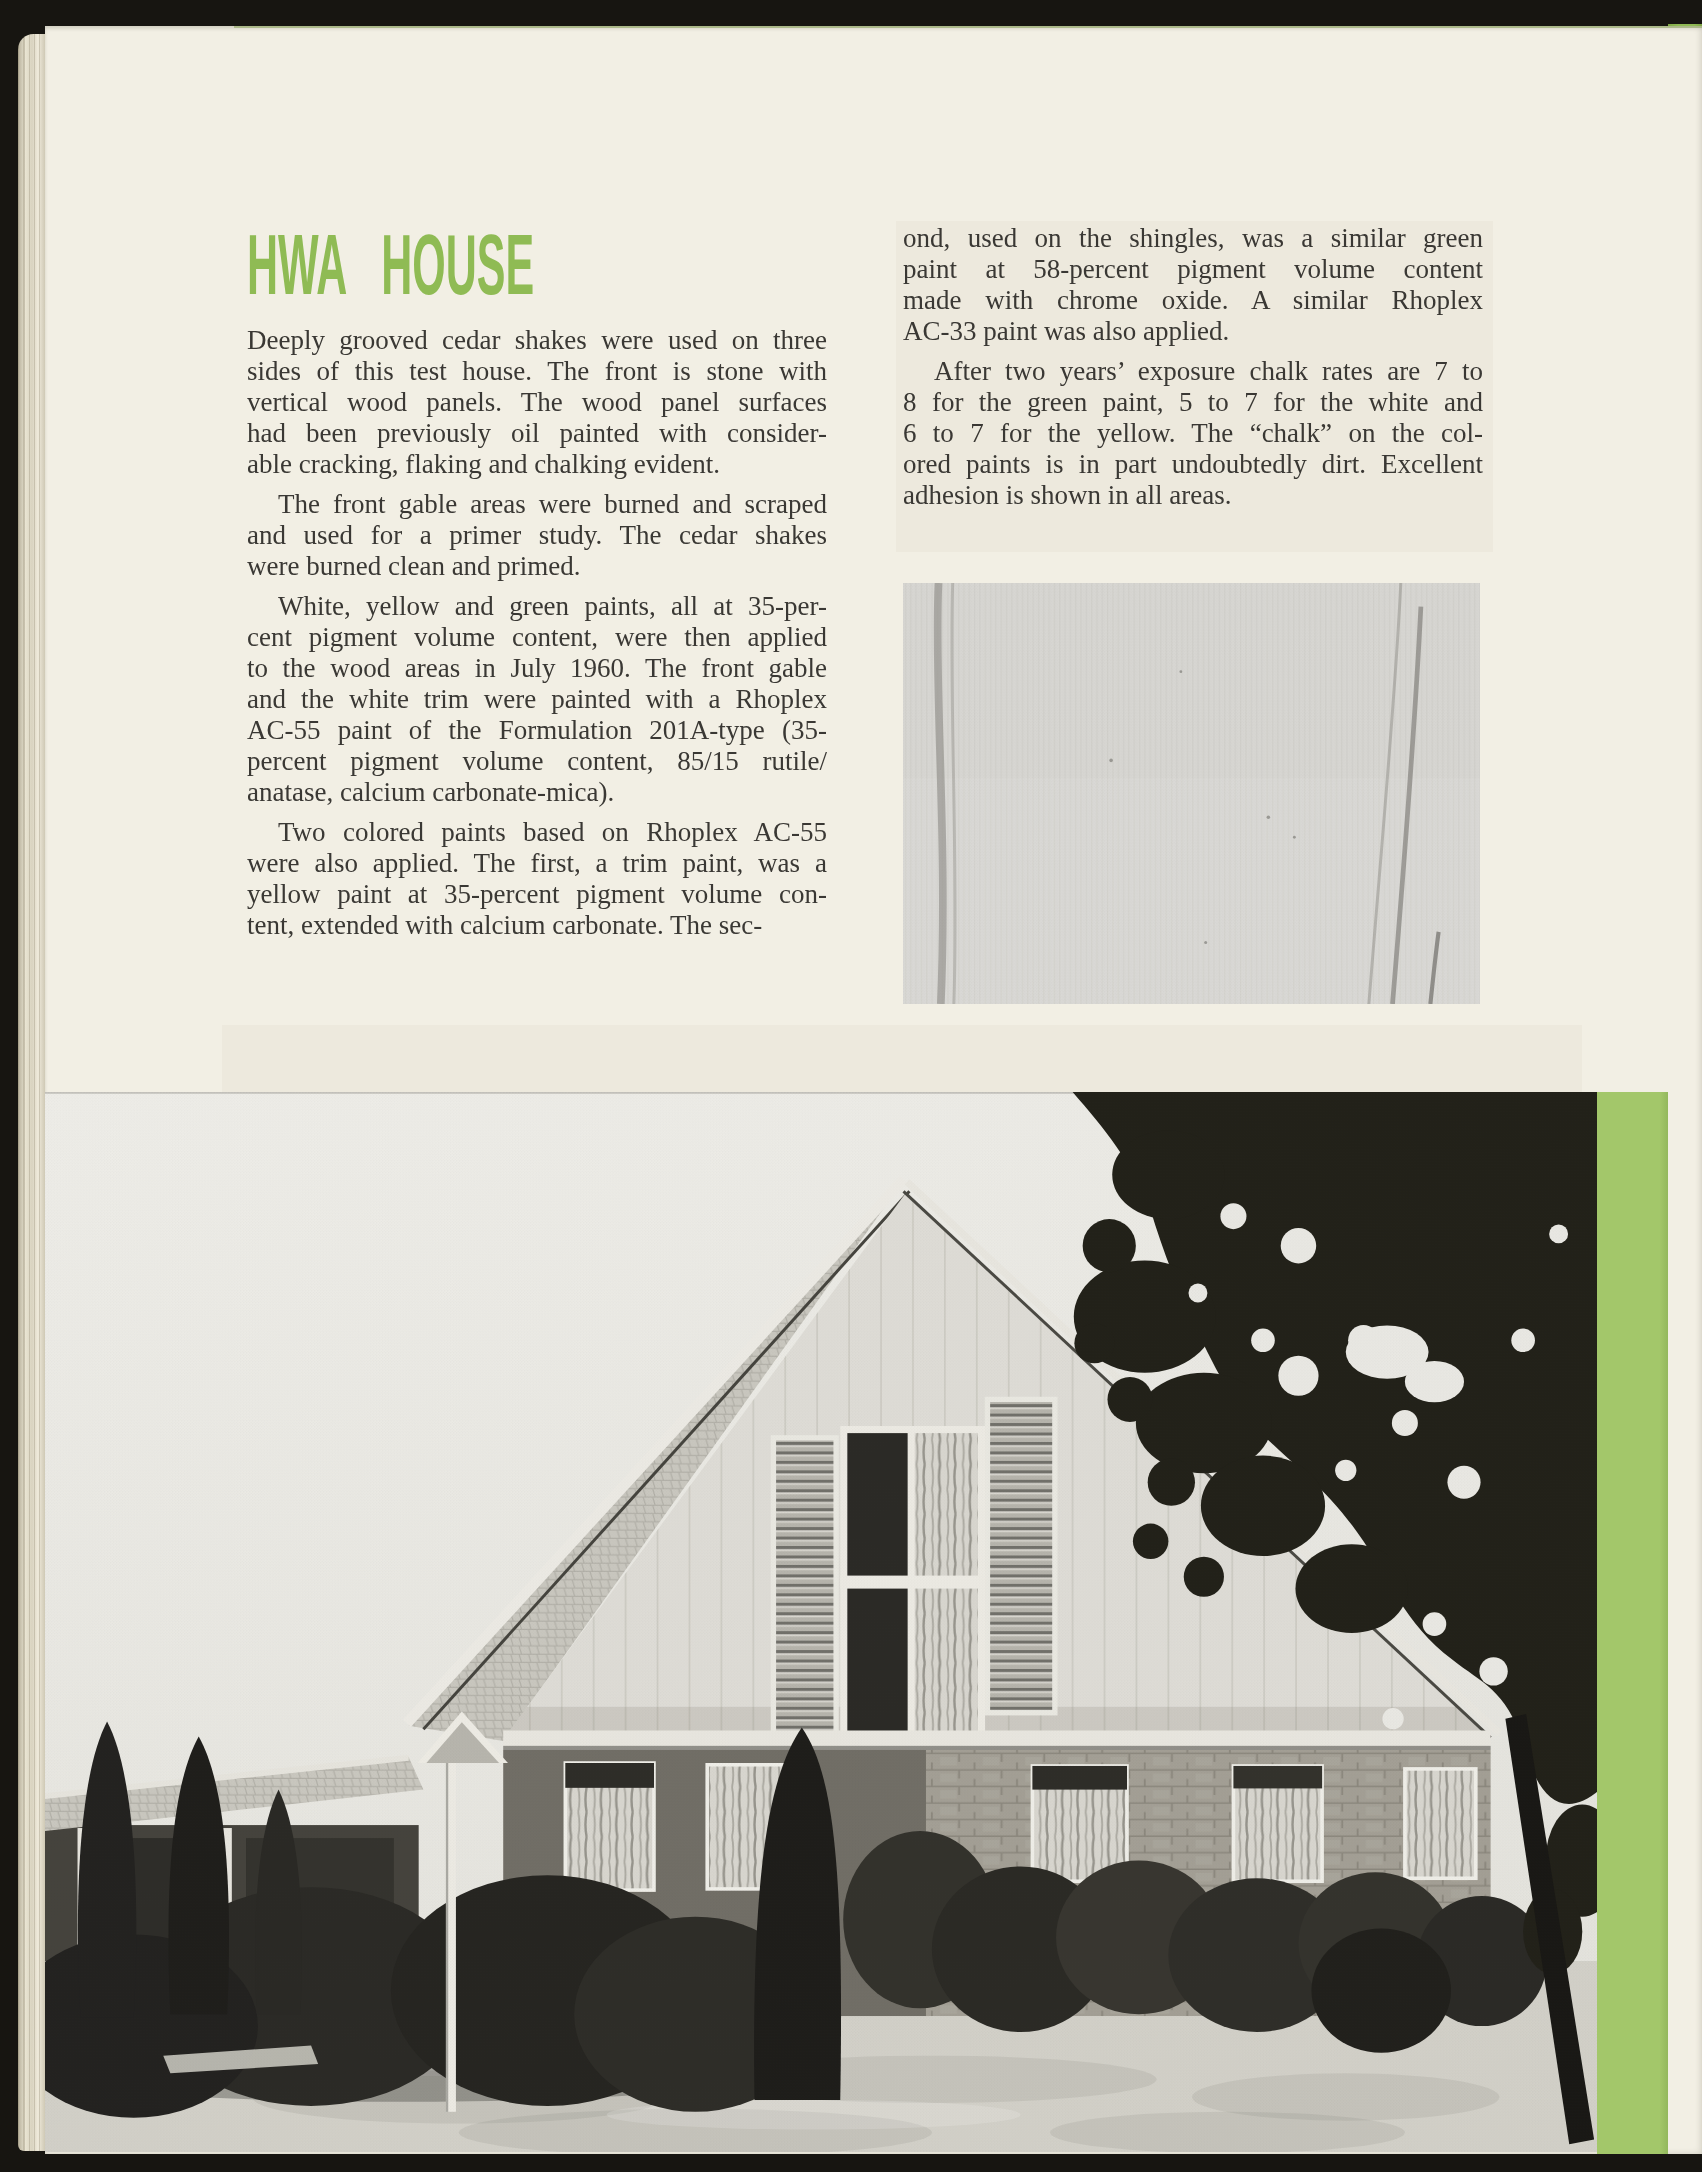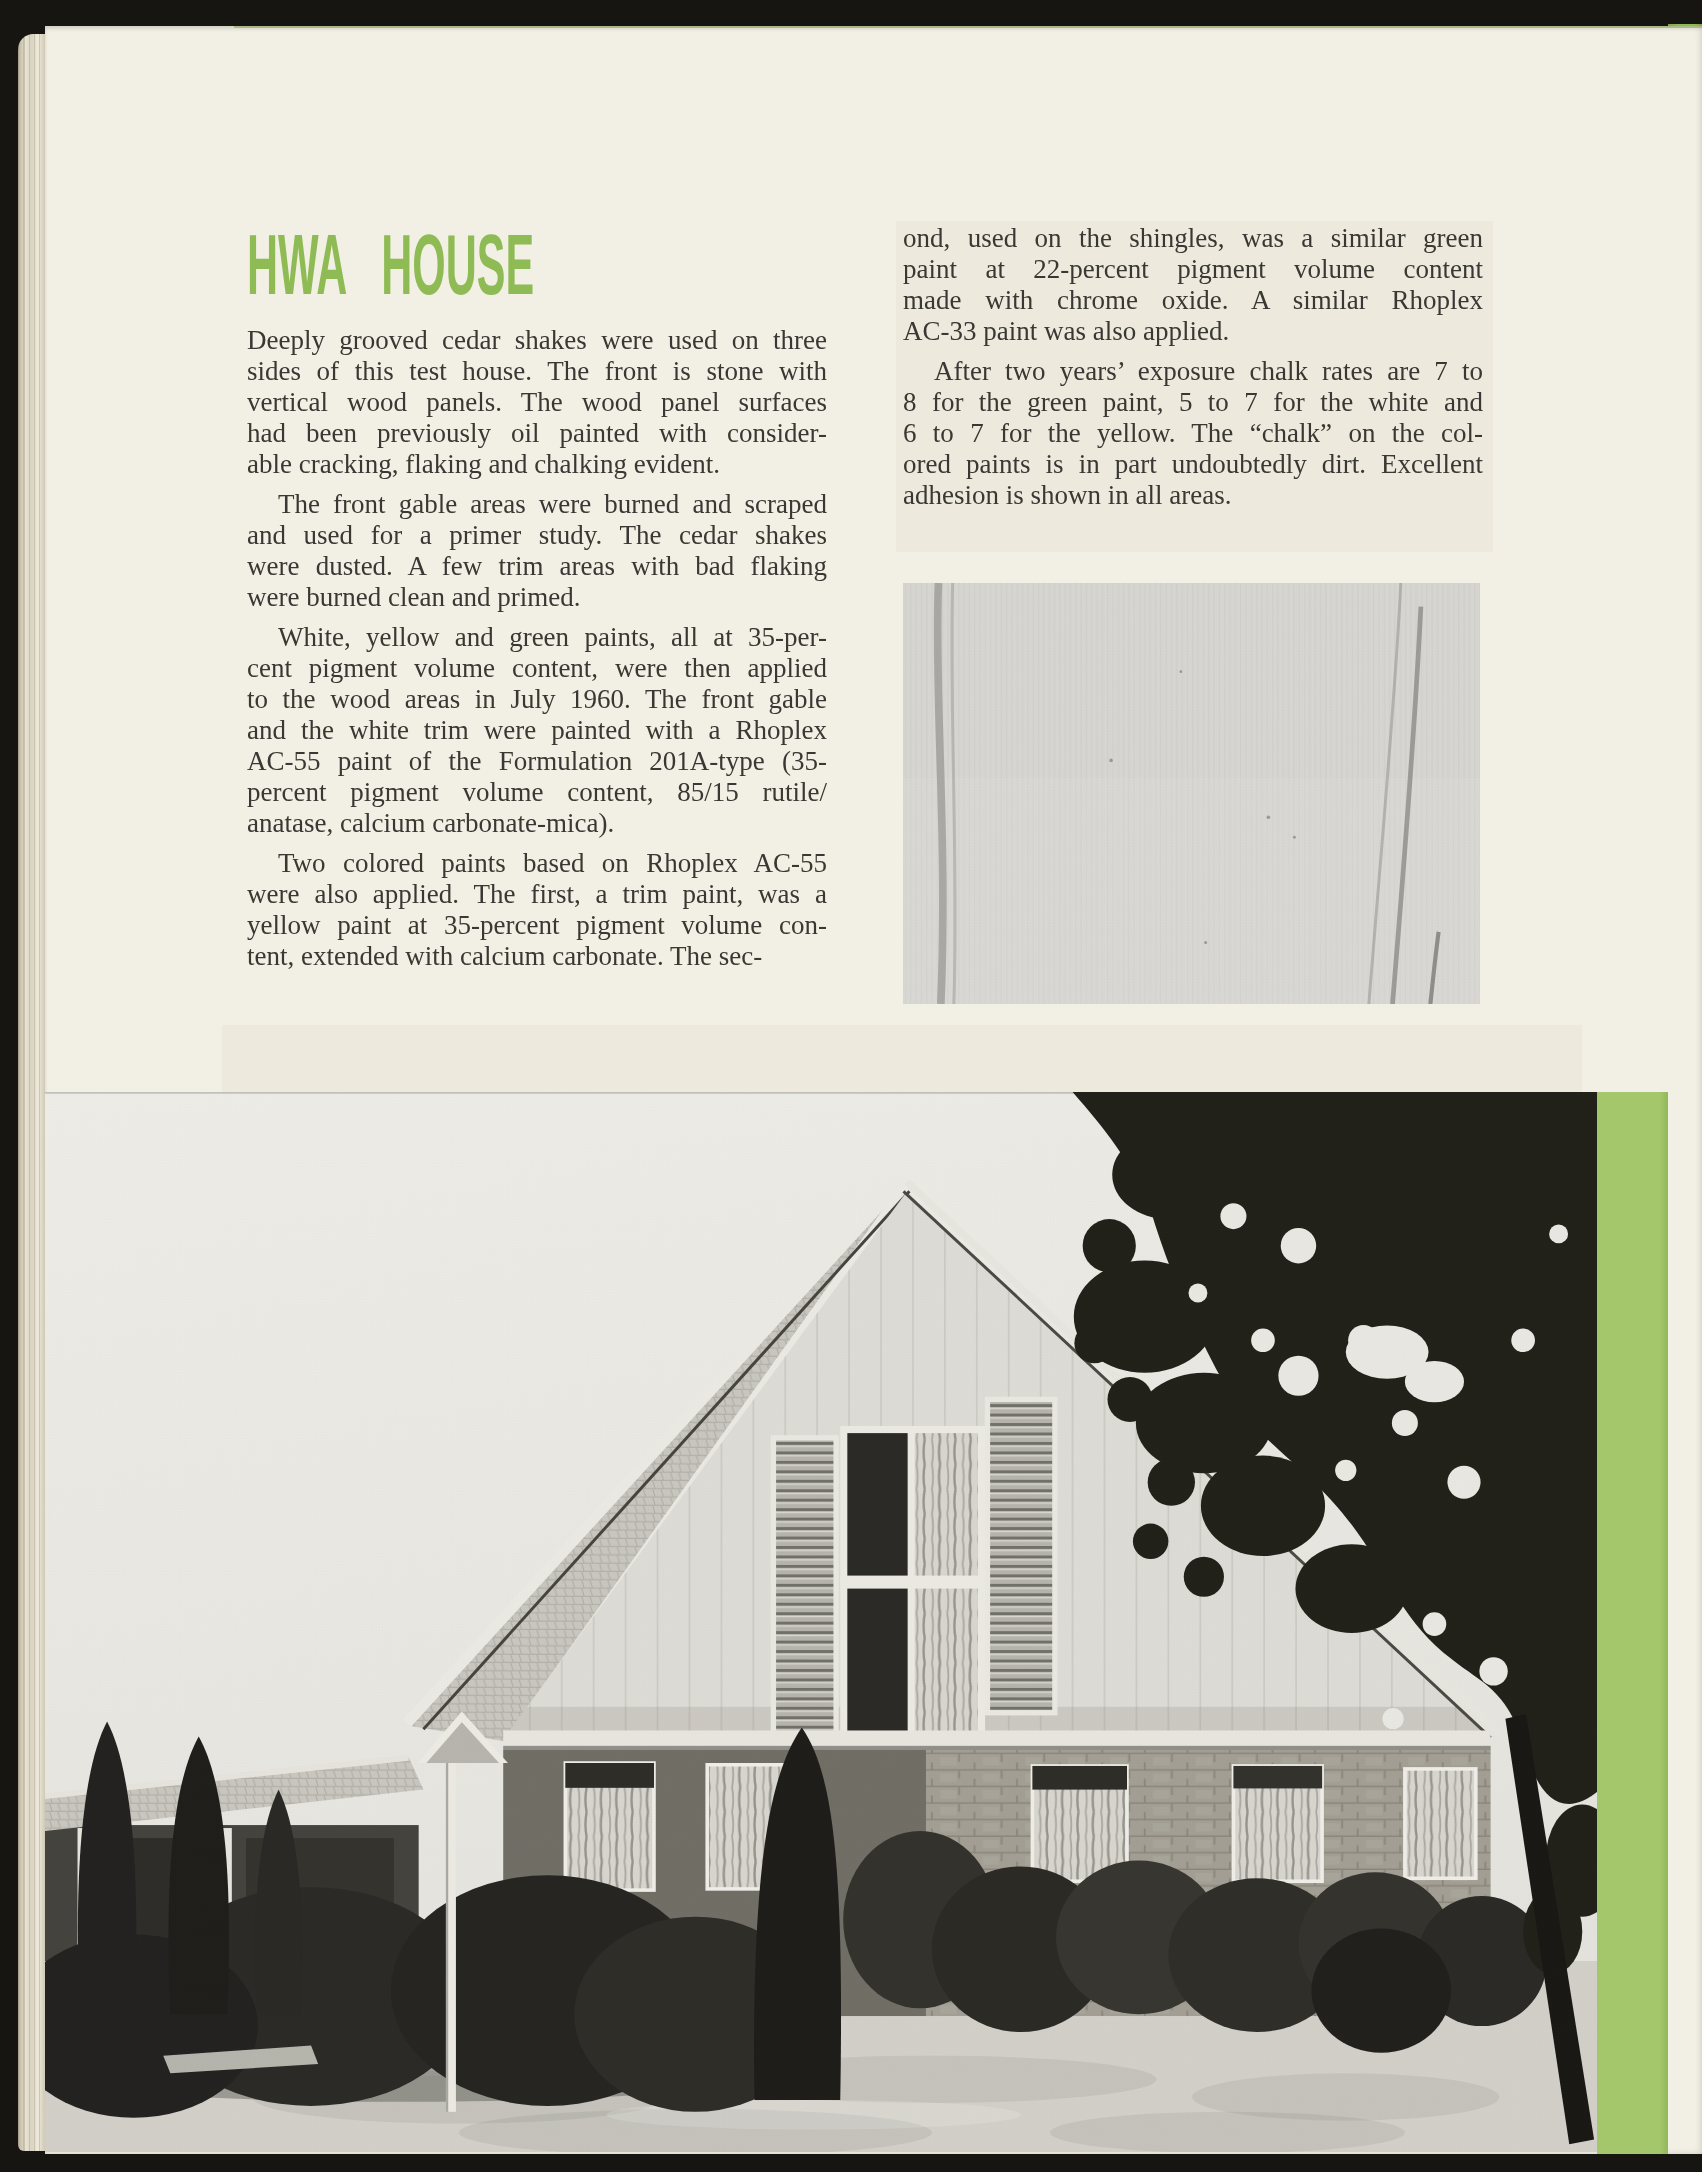--- a/index.html
+++ b/index.html
@@ -83,21 +83,20 @@
       <div class="para">
         <div class="tline">Deeply grooved cedar shakes were used on three</div>
         <div class="tline">sides of this test house.  The front is stone with</div>
         <div class="tline">vertical wood panels.  The wood panel surfaces</div>
         <div class="tline">had been previously oil painted with consider-</div>
         <div class="tline last">able cracking, flaking and chalking evident.</div>
       </div>
       <div class="para">
         <div class="tline first-indent">The front gable areas were burned and scraped</div>
         <div class="tline">and used for a primer study.  The cedar shakes</div>
-        <div class="tline">were dusted.  A few trim areas with bad flaking</div>
         <div class="tline last">were burned clean and primed.</div>
       </div>
       <div class="para">
         <div class="tline first-indent">White, yellow and green paints, all at 35-per-</div>
         <div class="tline">cent pigment volume content, were then applied</div>
         <div class="tline">to the wood areas in July 1960.  The front gable</div>
         <div class="tline">and the white trim were painted with a Rhoplex</div>
         <div class="tline">AC-55 paint of the Formulation 201A-type (35-</div>
         <div class="tline">percent pigment volume content, 85/15 rutile/</div>
         <div class="tline last">anatase, calcium carbonate-mica).</div>
@@ -106,21 +105,21 @@
         <div class="tline first-indent">Two colored paints based on Rhoplex AC-55</div>
         <div class="tline">were also applied.  The first, a trim paint, was a</div>
         <div class="tline">yellow paint at 35-percent pigment volume con-</div>
         <div class="tline last">tent, extended with calcium carbonate.  The sec-</div>
       </div>
     </div>
 
   <div class="col" style="left:858px;top:197px;width:580px">
       <div class="para">
         <div class="tline">ond, used on the shingles, was a similar green</div>
-        <div class="tline">paint at 22-percent pigment volume content</div>
+        <div class="tline">paint at 58-percent pigment volume content</div>
         <div class="tline">made with chrome oxide.  A similar Rhoplex</div>
         <div class="tline last">AC-33 paint was also applied.</div>
       </div>
       <div class="para">
         <div class="tline first-indent">After two years’ exposure chalk rates are 7 to</div>
         <div class="tline">8 for the green paint, 5 to 7 for the white and</div>
         <div class="tline">6 to 7 for the yellow.  The “chalk” on the col-</div>
         <div class="tline">ored paints is in part undoubtedly dirt.  Excellent</div>
         <div class="tline last">adhesion is shown in all areas.</div>
       </div>

